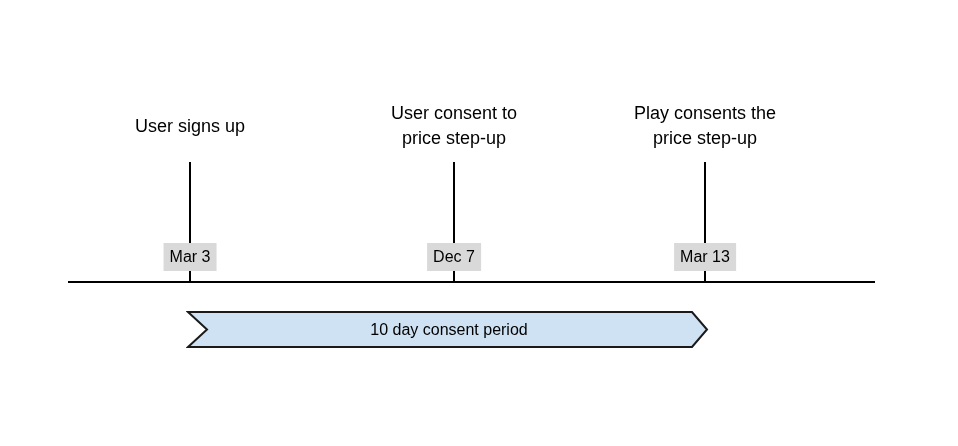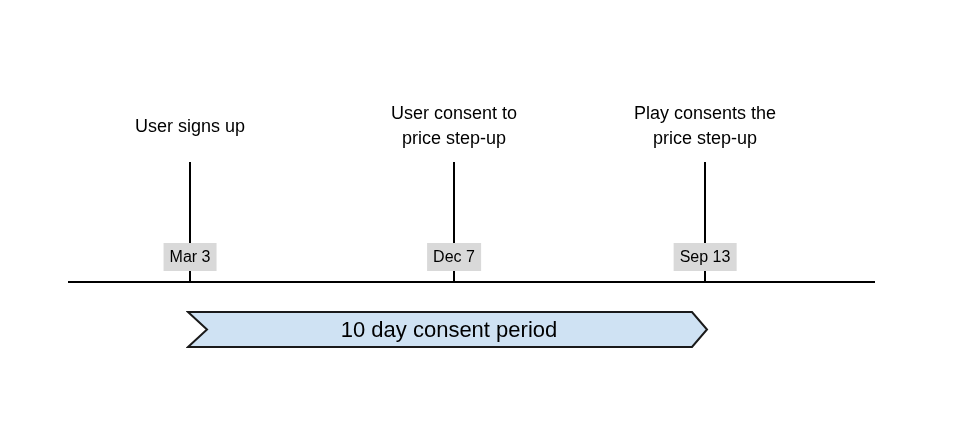--- a/index.html
+++ b/index.html
@@ -90,21 +90,21 @@
   }
   .banner-label {
     position: absolute;
     left: 186px;
     top: 312px;
     width: 526px;
     height: 36px;
     display: flex;
     align-items: center;
     justify-content: center;
-    font-size: 22px;
+    font-size: 16px;
     white-space: nowrap;
   }
 </style>
 </head>
 <body>
 
 <div class="canvas">
 
   <div class="baseline"></div>
 
@@ -118,21 +118,21 @@
     <div class="tick"></div>
     <div class="title">User consent to
 price step-up</div>
     <div class="date">Dec 7</div>
   </div>
 
   <div class="milestone m3">
     <div class="tick"></div>
     <div class="title">Play consents the
 price step-up</div>
-    <div class="date">Sep 13</div>
+    <div class="date">Mar 13</div>
   </div>
 
   <svg class="banner-svg" viewBox="0 0 526 42" aria-hidden="true">
     <polygon points="2,3 506,3 521,20.5 506,38 2,38 21,20.5"></polygon>
   </svg>
   <div class="banner-label">10 day consent period</div>
 
 </div>
 
 </body></html>

